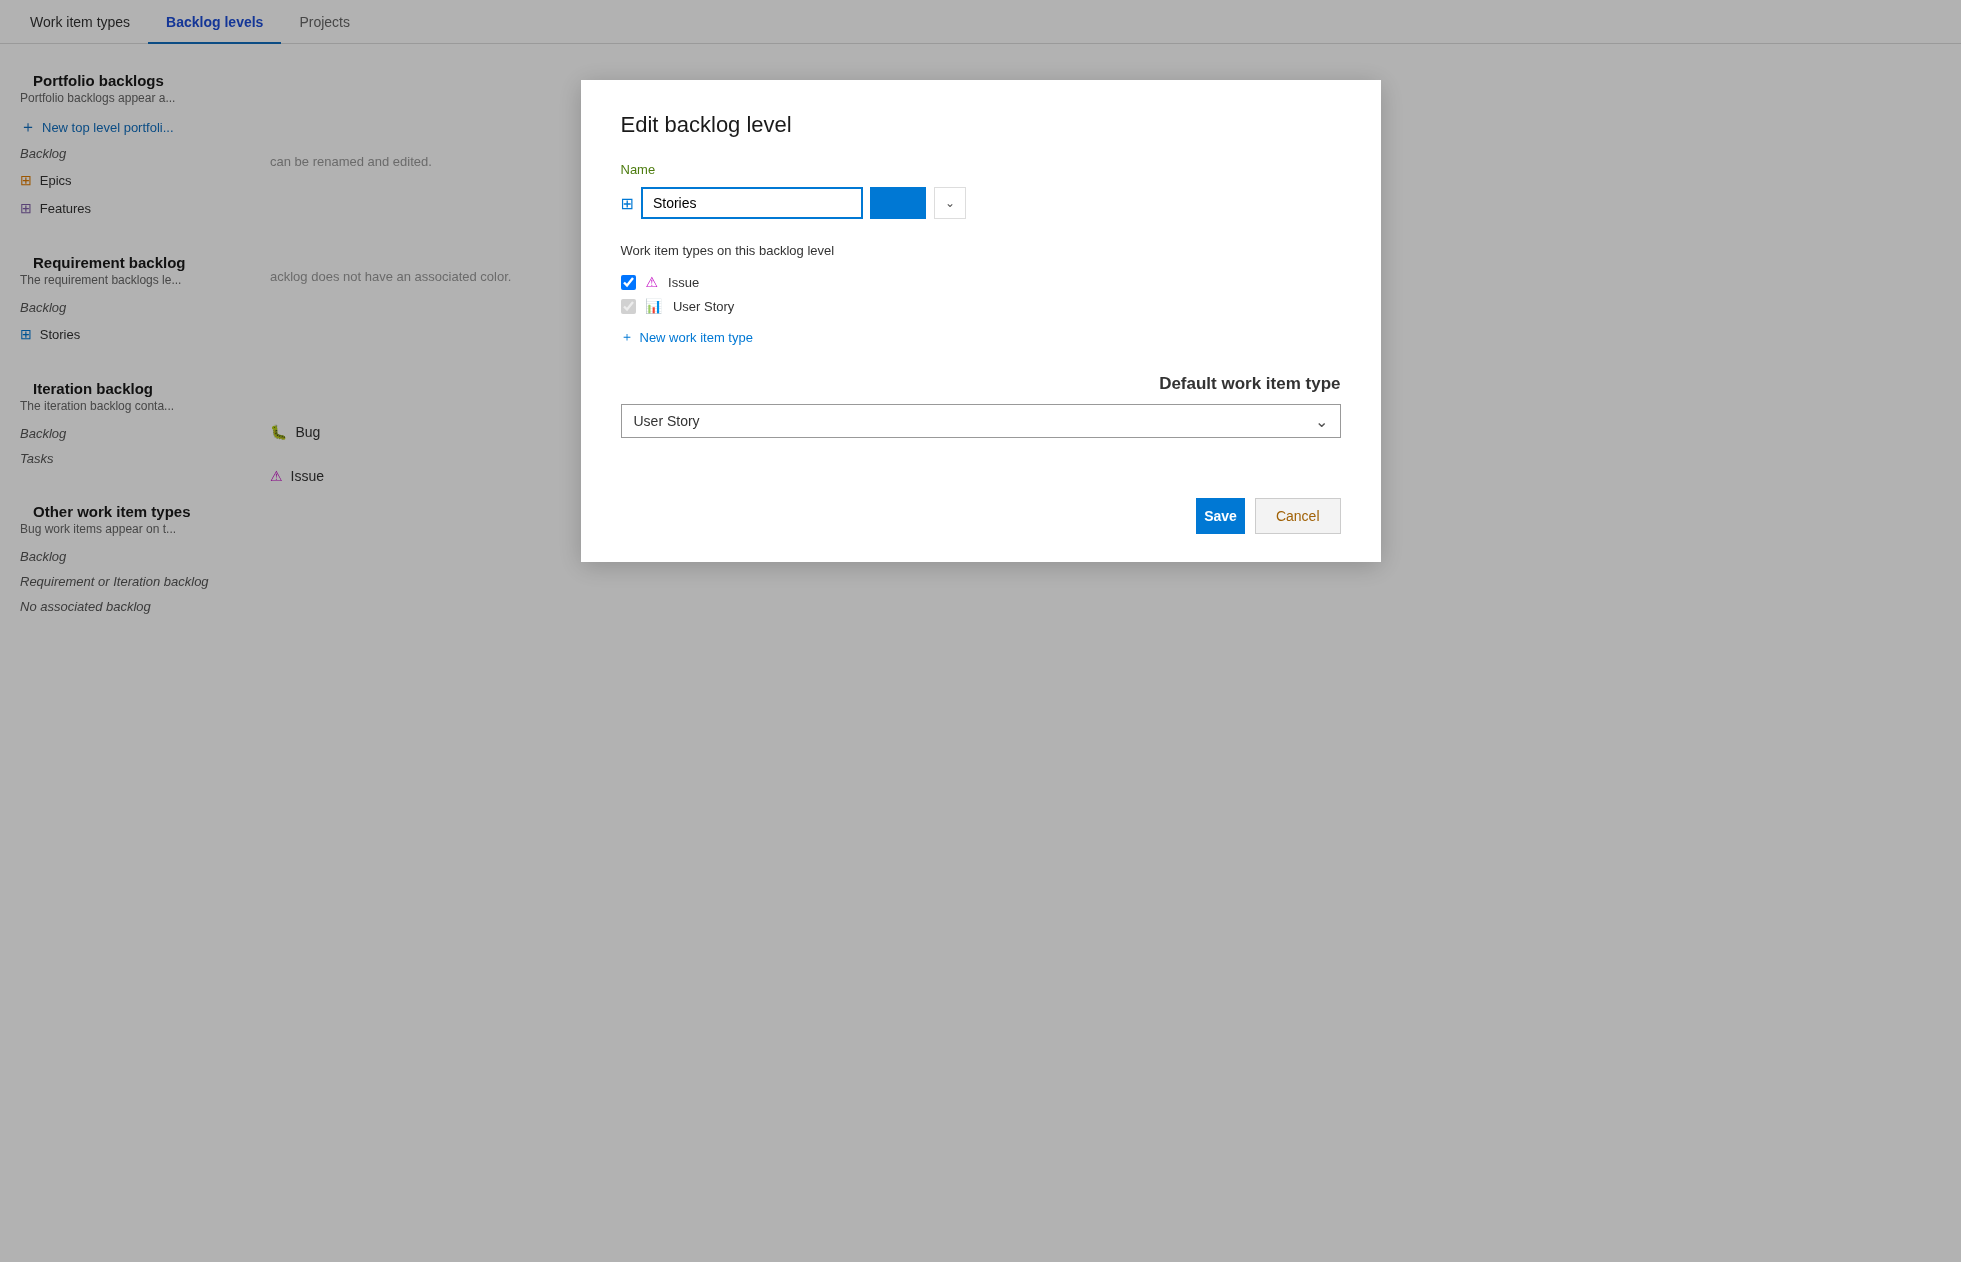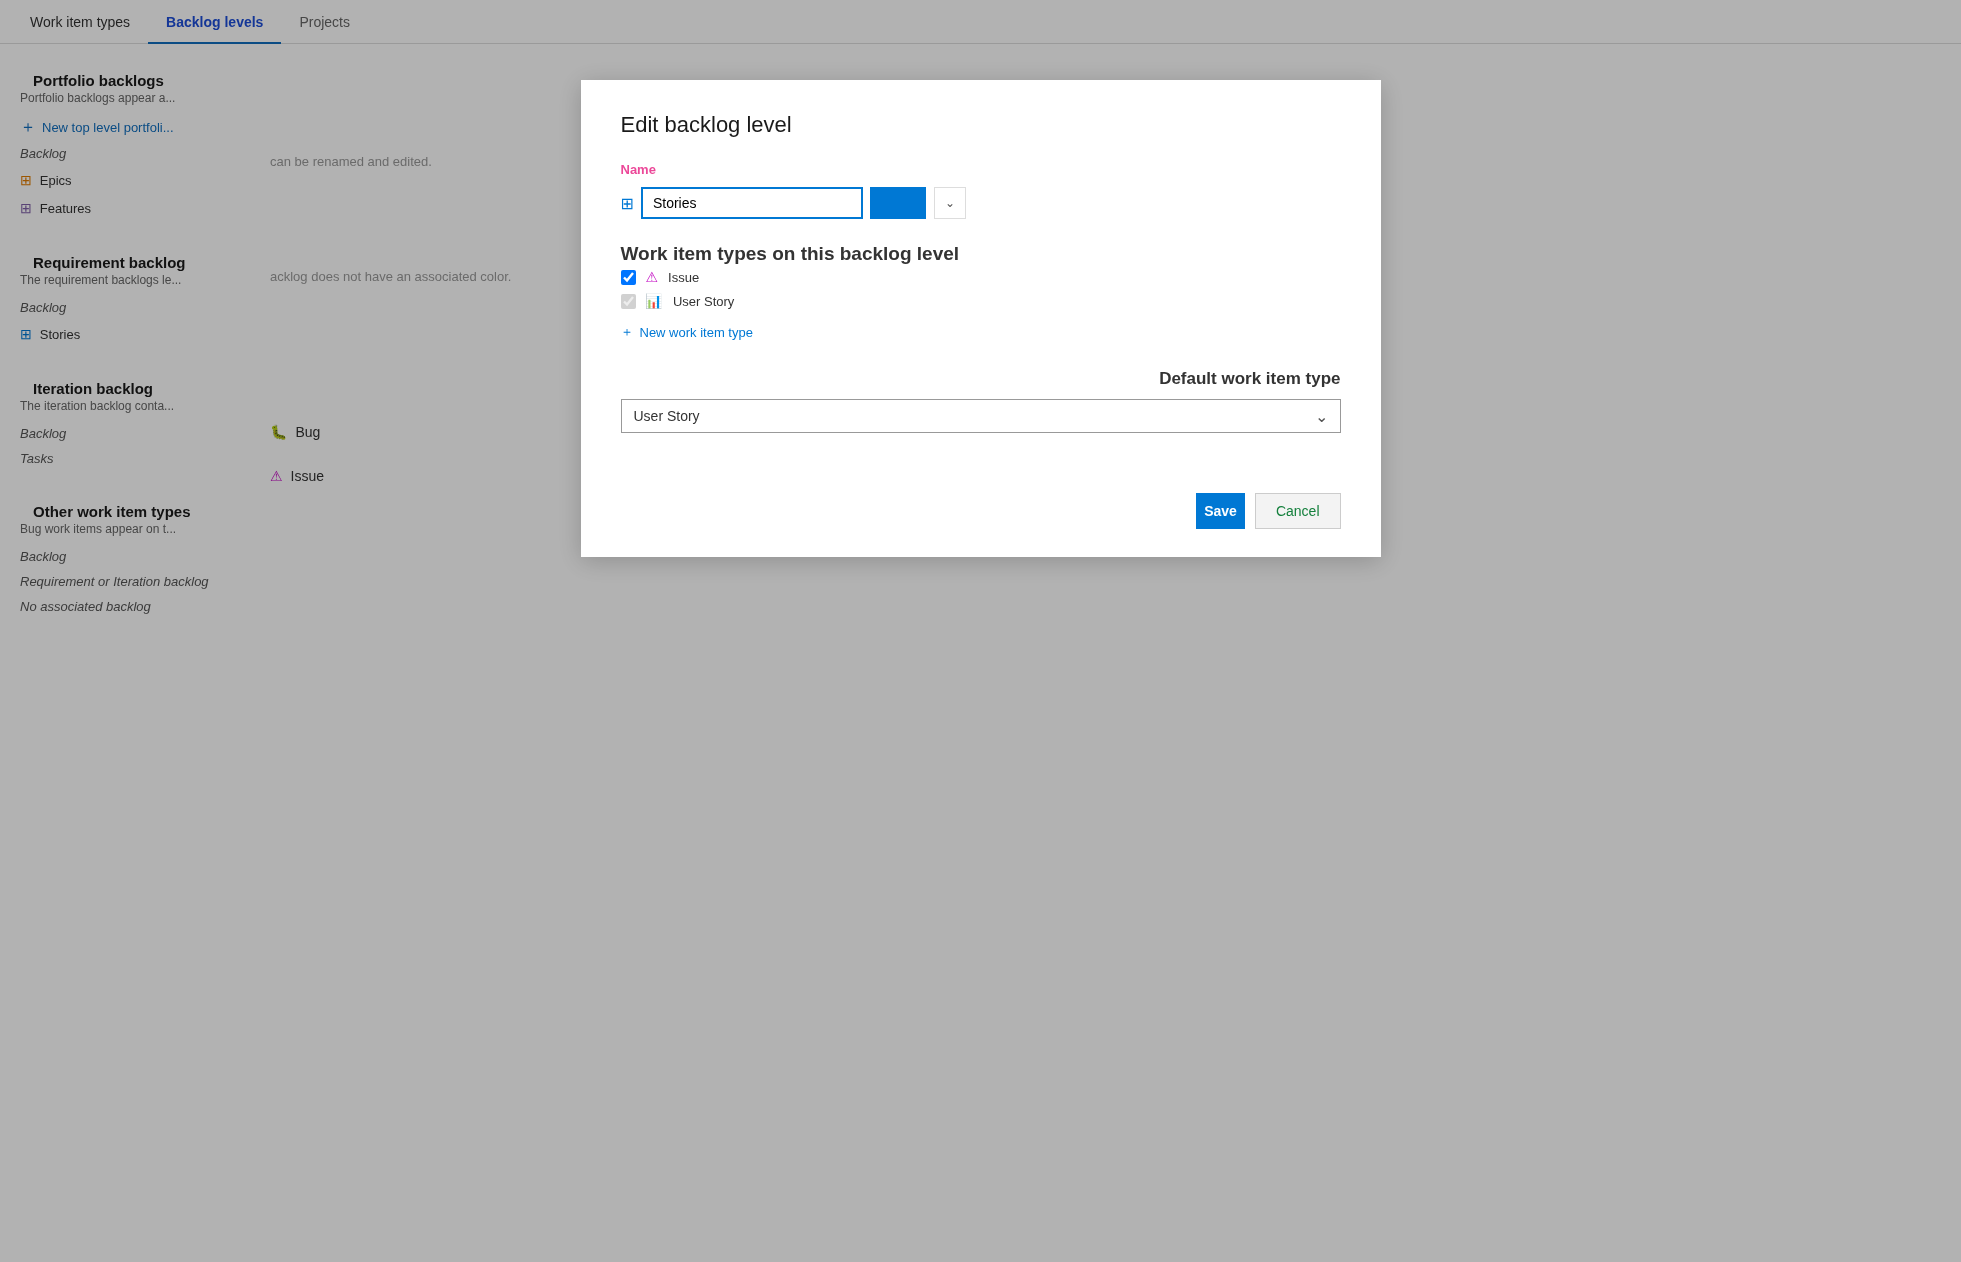--- a/index.html
+++ b/index.html
@@ -131,22 +131,22 @@
 
     .dialog-info {
       font-size: 13px;
       color: #333;
       margin-bottom: 24px;
       line-height: 1.5;
     }
 
     .field-label {
       font-size: 13px;
-      font-weight: 700;
-      color: #ec4899;
+      font-weight: 400;
+      color: #4d7c0f;
       margin-bottom: 10px;
     }
 
     .name-row {
       display: flex;
       align-items: center;
       gap: 8px;
       margin-bottom: 24px;
     }
 
@@ -179,22 +179,23 @@
       background: #fff;
       cursor: pointer;
       display: flex;
       align-items: center;
       justify-content: center;
       font-size: 12px;
       color: #555;
     }
 
     .wit-label {
-      font-size: 19px;
-      font-weight: 700;
+      font-size: 13px;
+      font-weight: 400;
+      margin-bottom: 12px;
     }
 
     .checkbox-row {
       display: flex;
       align-items: center;
       gap: 10px;
       padding: 4px 0;
       font-size: 13px;
     }
 
@@ -262,21 +263,21 @@
       color: #fff;
       border: none;
       padding: 10px 8px;
       font-size: 14px;
       font-weight: 600;
       cursor: pointer;
     }
 
     .btn-cancel {
       background: #f3f3f3;
-      color: #15803d;
+      color: #a16207;
       border: 1px solid #ccc;
       padding: 8px 20px;
       font-size: 14px;
       cursor: pointer;
     }
 
     
     .bg-content {
       padding: 10px 20px;
     }

